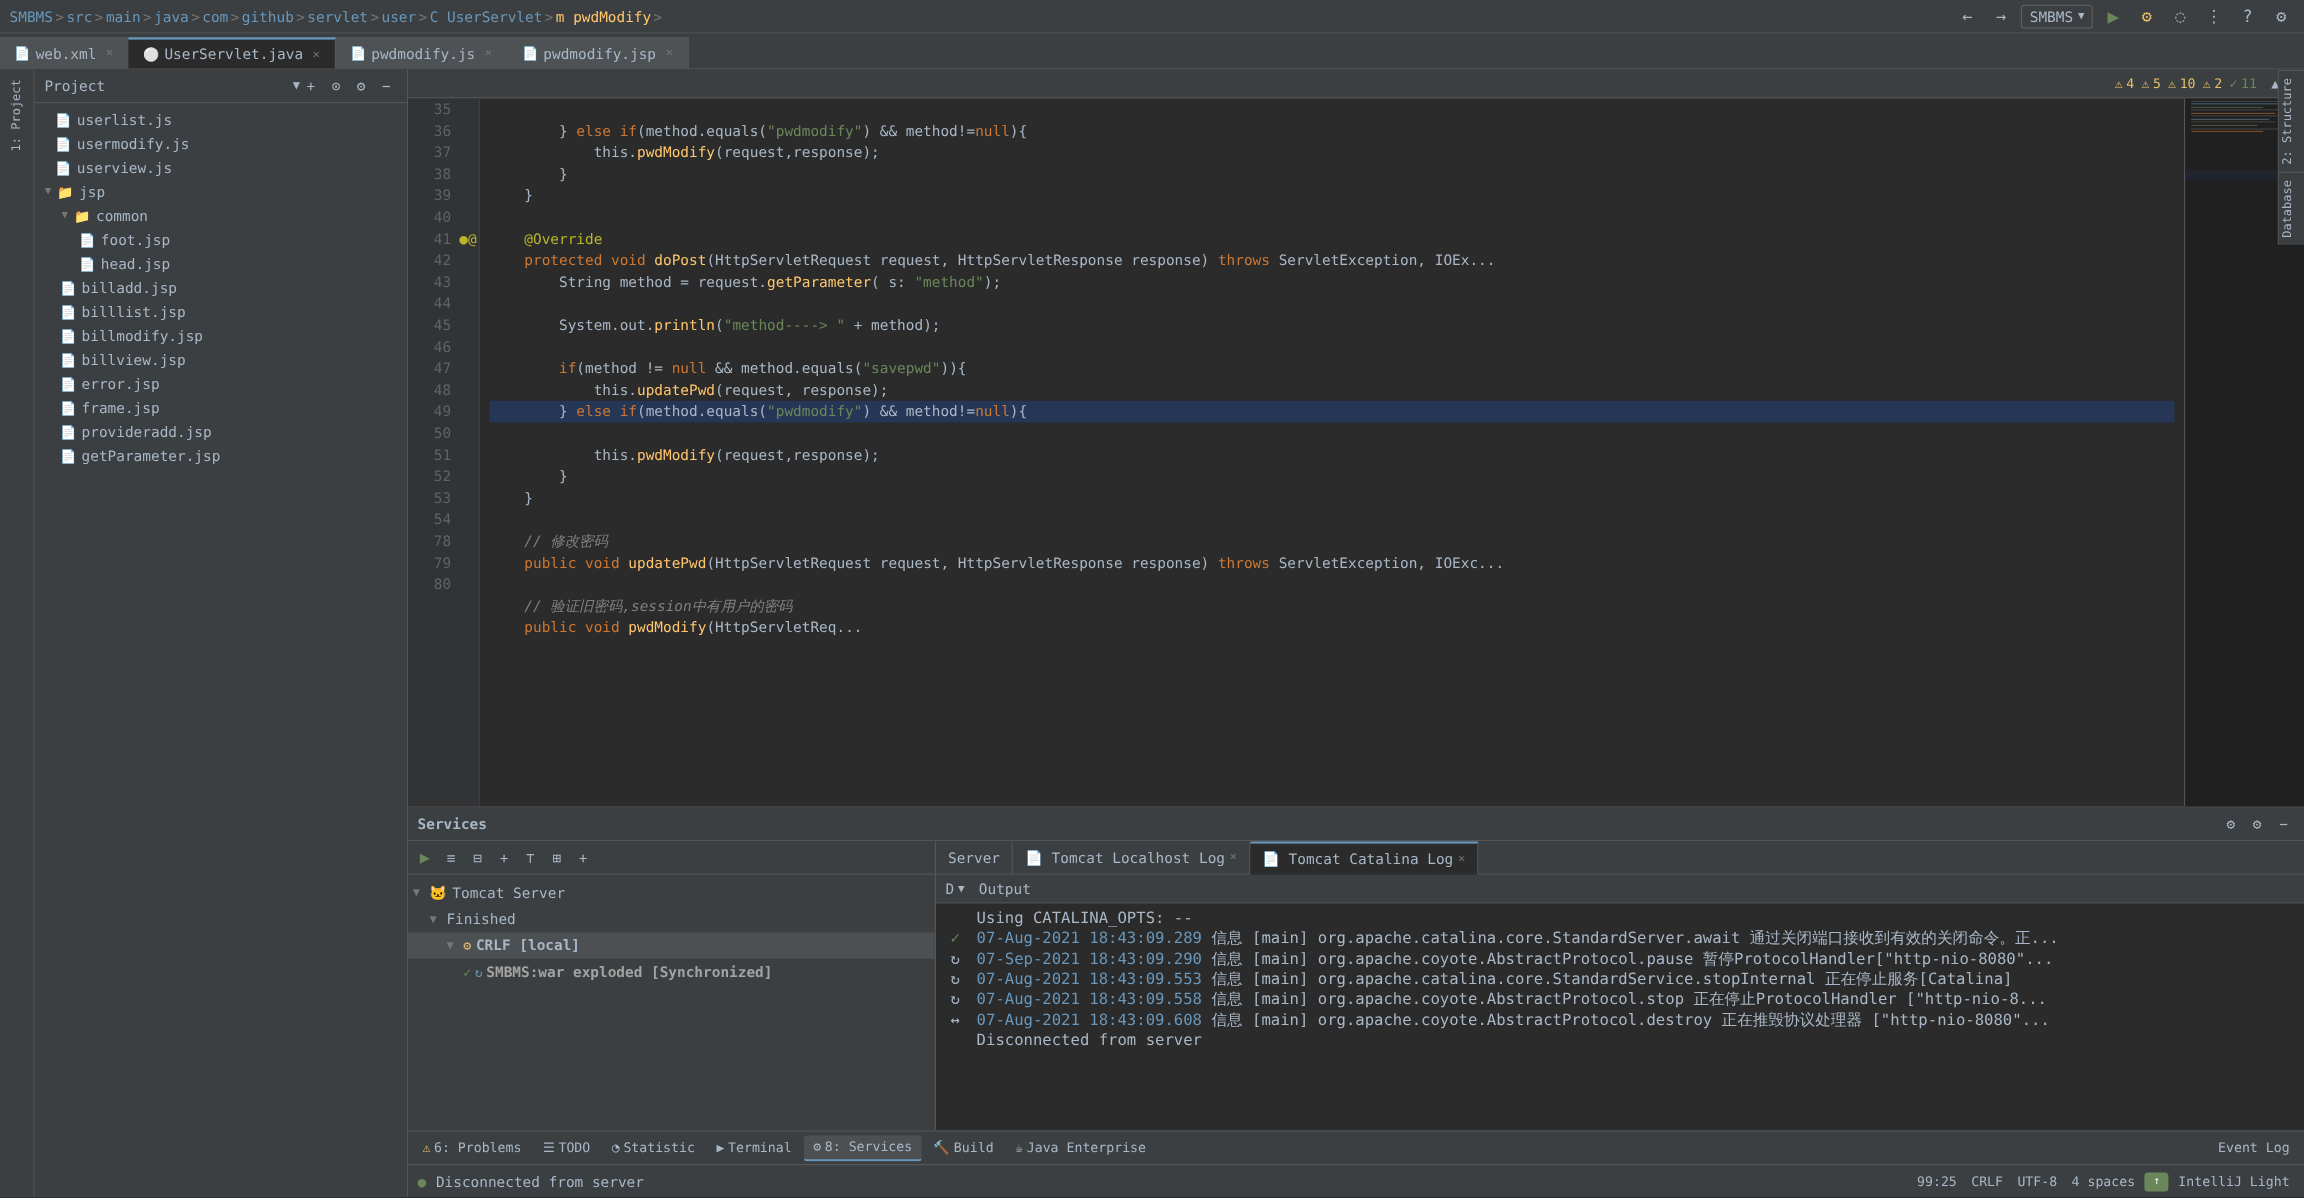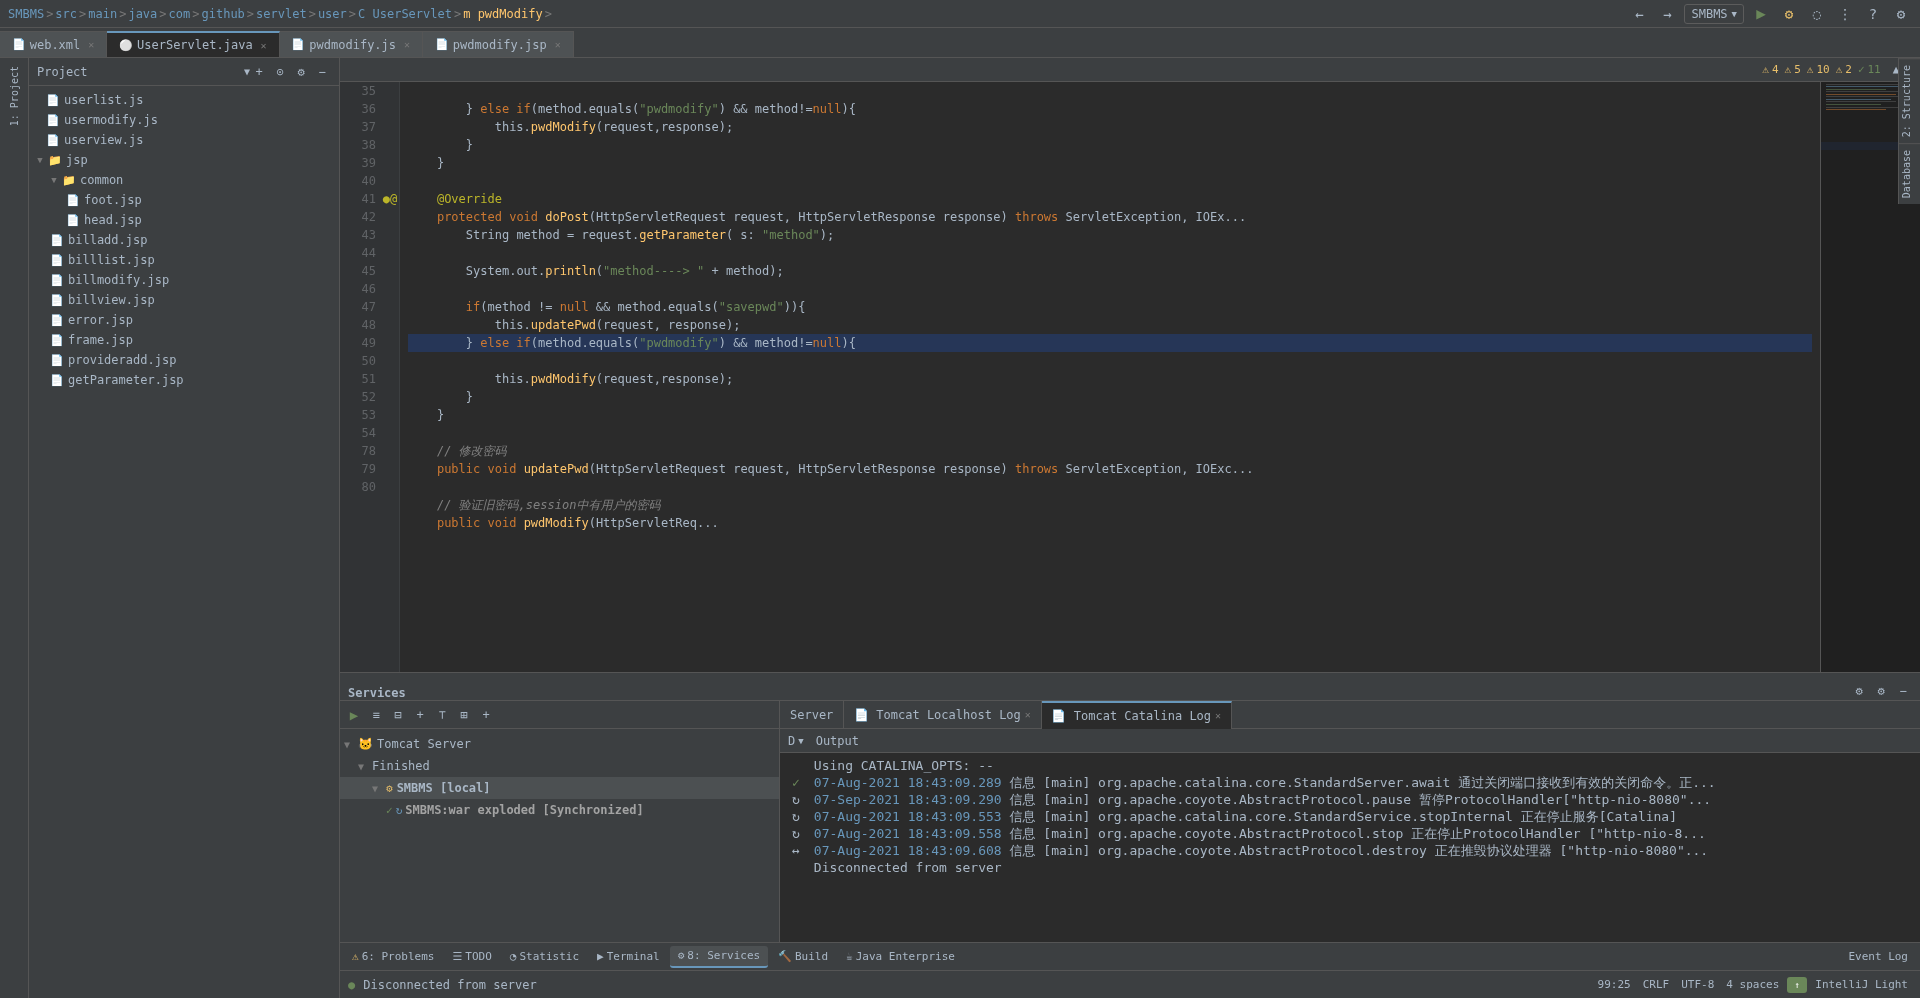--- a/index.html
+++ b/index.html
@@ -274,21 +274,21 @@
       flex-direction: column;
       border-top: 1px solid #555;
       flex-shrink: 0;
     }
 
     
     .services-header {
       background: #3c3f41;
       height: 28px;
       display: flex;
-      align-items: flex-end;
+      align-items: center;
       padding: 0 8px;
       border-bottom: 1px solid #555;
     }
     .services-title {
       font-size: 12px;
       font-weight: bold;
       color: #a9b7c6;
       flex: 1;
     }
 
@@ -818,21 +818,21 @@
             <div class="svc-tree-item">
               <span style="width:14px;"></span>
               <span class="svc-arrow">▼</span>
               <span style="font-size:12px;color:#a9b7c6;">Finished</span>
             </div>
 
             <div class="svc-tree-item selected">
               <span style="width:28px;"></span>
               <span class="svc-arrow">▼</span>
               <span style="margin-right:4px;font-size:11px;color:#e8bf6a;">⚙</span>
-              <span style="font-size:12px;color:#a9b7c6;font-weight:bold;">SMBMS [local]</span>
+              <span style="font-size:12px;color:#a9b7c6;font-weight:bold;">CRLF [local]</span>
             </div>
 
             <div class="svc-tree-item">
               <span style="width:42px;"></span>
               <span style="margin-right:3px;color:#6a8759;font-size:11px;">✓</span>
               <span style="margin-right:3px;color:#6897bb;font-size:11px;">↻</span>
               <span style="font-size:12px;color:#a3a3a3;font-weight:bold;">SMBMS:war exploded [Synchronized]</span>
             </div>
           </div>
         </div>

